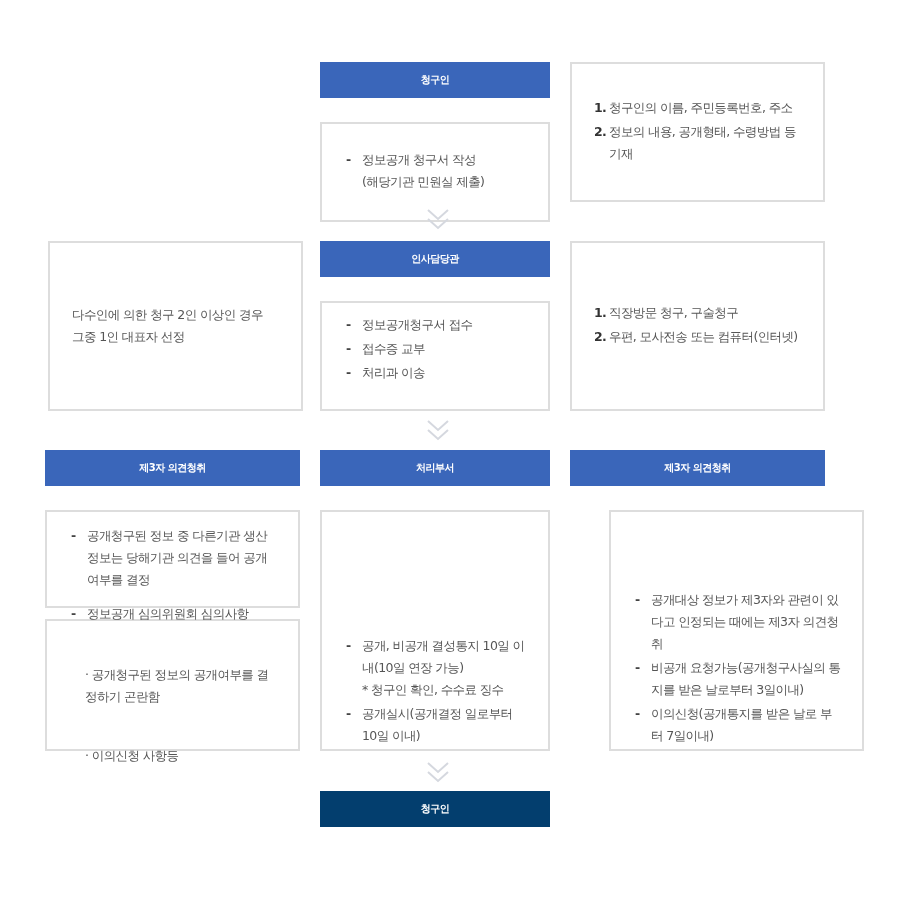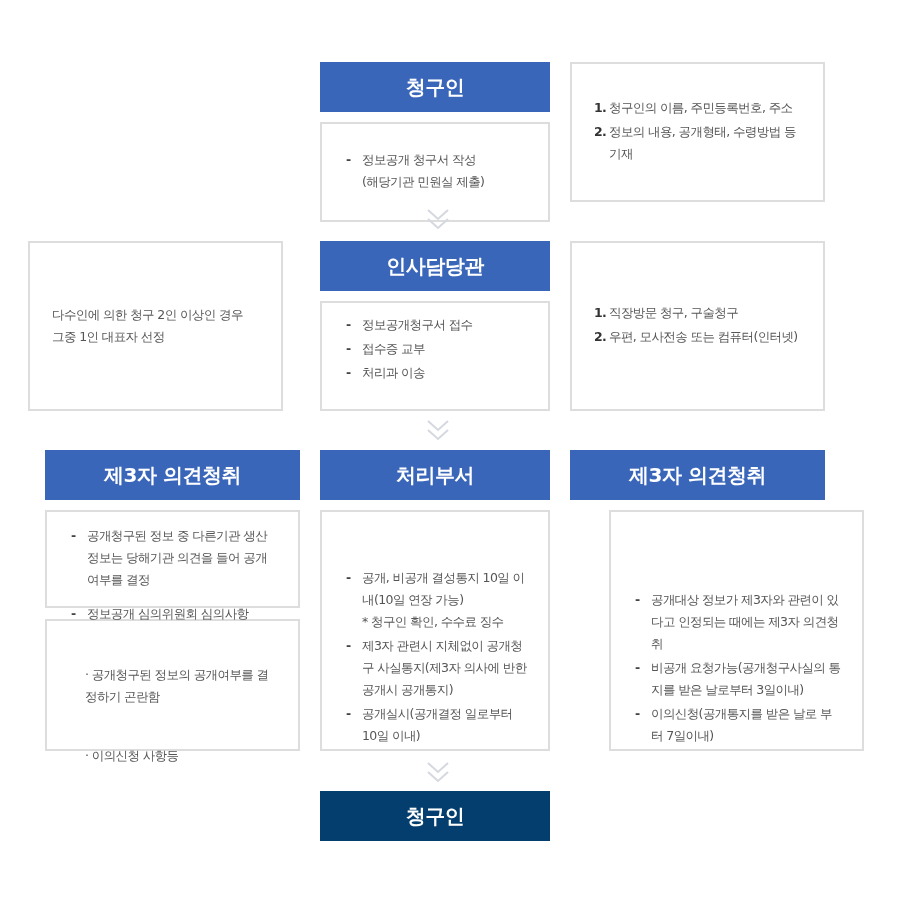--- a/index.html
+++ b/index.html
@@ -1,17 +1,17 @@
 <!DOCTYPE html>
 <html><head>
   <meta charset="utf-8">
   <style>
     html, body { margin:0; padding:0; background:#ffffff; }
     body { width:904px; height:903px; position:relative; font-family:"DejaVu Sans", "Liberation Sans", sans-serif; color:#555; overflow:hidden; }
-    .hdr { position:absolute; height:50px; background:#3a66ba; color:#fff; font-weight:bold; font-size:20px; display:flex; align-items:center; justify-content:center; letter-spacing:-0.5px; }
+    .hdr { position:absolute; height:36px; background:#3a66ba; color:#fff; font-weight:bold; font-size:10px; display:flex; align-items:center; justify-content:center; letter-spacing:-0.5px; }
     .hdr.dark { background:#033e6e; }
     .box { position:absolute; box-sizing:border-box; border:2px solid #dddddd; background:#fff; font-size:12.5px; line-height:22px; color:#555; letter-spacing:-0.6px; display:flex; flex-direction:column; justify-content:center; }
     .box.top { justify-content:flex-end; }
     .dash-list { list-style:none; margin:0; padding:0; }
     .dash-list li { position:relative; padding-left:18px; margin-bottom:2px; }
     .dash-list li::before { content:"-"; position:absolute; left:2px; top:0; font-weight:bold; color:#444; }
     .num-list { list-style:none; margin:0; padding:0; }
     .num-list li { position:relative; padding-left:15px; margin-bottom:2px; }
     .num-list .num { position:absolute; left:0; top:0; color:#333; font-weight:bold; }
     .note { display:block; }
@@ -41,21 +41,21 @@
   </ul>
 </div>
 
 <div class="chev" style="left:425px; top:207px;">
   <svg width="26" height="26" viewBox="0 0 26 26">
       <polyline points="3,3 13,12 23,3" fill="none" stroke="#d5d8df" stroke-width="2"></polyline>
       <polyline points="3,12 13,21 23,12" fill="none" stroke="#d5d8df" stroke-width="2"></polyline>
     </svg>
 </div>
 
-<div class="box" style="left:28px; top:241px; width:255px; height:170px; padding:0 18px 0 22px;">
+<div class="box" style="left:48px; top:241px; width:255px; height:170px; padding:0 18px 0 22px;">
   <div>다수인에 의한 청구 2인 이상인 경우</div>
   <div>그중 1인 대표자 선정</div>
 </div>
 
 <div class="hdr" style="left:320px; top:241px; width:230px;">
     <span>인사담당관</span>
   </div>
 
 <div class="box" style="left:320px; top:301px; width:230px; height:110px; padding:0 20px 12px 22px;">
   <ul class="dash-list">
@@ -102,21 +102,20 @@
   <div style="padding-left:16px; margin-top:2px;">· 공개청구된 정보의 공개여부를 결정하기 곤란함</div>
   <div style="padding-left:16px; margin-top:2px;">· 이의신청 사항등</div>
 </div>
 
 <div class="box top" style="left:320px; top:510px; width:230px; height:241px; padding:18px 18px 0 22px;">
   <ul class="dash-list">
     <li>
       <span>공개, 비공개 결성통지 10일 이내(10일 연장 가능)</span>
       <span class="note">* 청구인 확인, 수수료 징수</span>
     </li>
-    <li>제3자 관련시 지체없이 공개청구 사실통지(제3자 의사에 반한 공개시 공개통지)</li>
     <li>공개실시(공개결정 일로부터 10일 이내)</li>
   </ul>
 </div>
 
 <div class="box top" style="left:570px; top:510px; width:255px; height:241px; padding:18px 20px 0 22px;margin-left:39px;">
   <ul class="dash-list">
     <li>공개대상 정보가 제3자와 관련이 있다고 인정되는 때에는 제3자 의견청취</li>
     <li>비공개 요청가능(공개청구사실의 통지를 받은 날로부터 3일이내)</li>
     <li>이의신청(공개통지를 받은 날로 부터 7일이내)</li>
   </ul>

